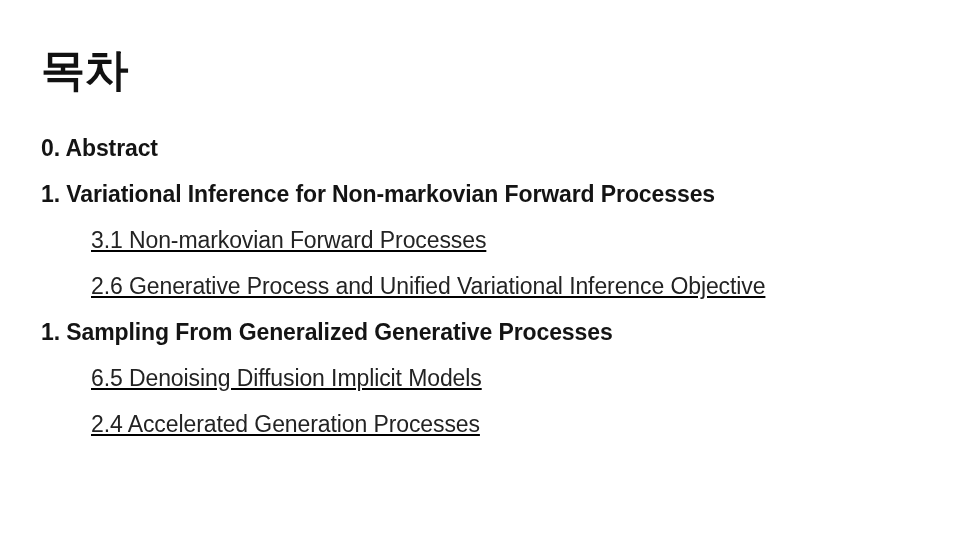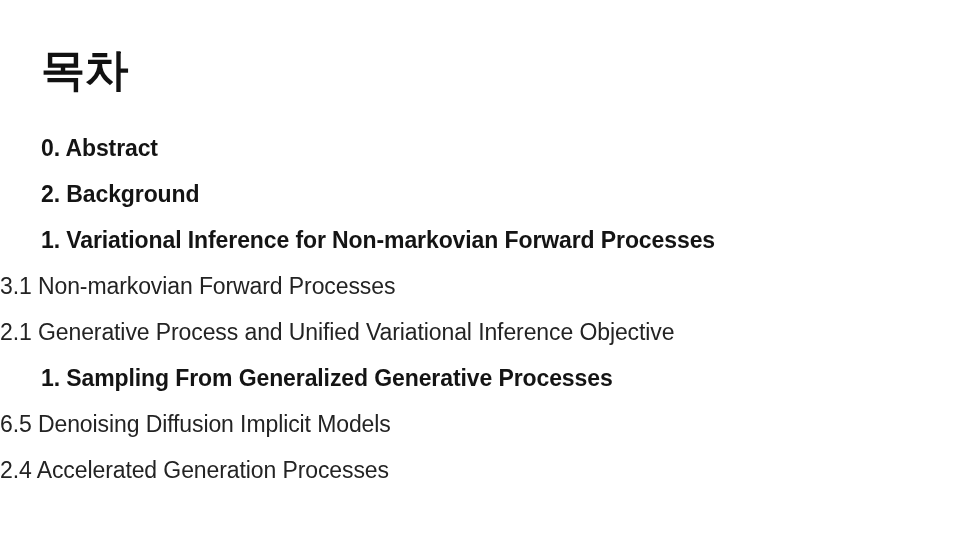--- a/index.html
+++ b/index.html
@@ -63,20 +63,22 @@
   }
   .toc-item.level-1 .toc-text {
     font-size: 23px;
     font-weight: 700;
     color: #141414;
     letter-spacing: -0.1px;
   }
 
   
   .toc-item.level-2 {
+    padding-left: 91px;
+    text-decoration: underline;
   }
   .toc-item.level-2 .toc-text {
     font-size: 23px;
     font-weight: 400;
     color: #232323;
     letter-spacing: -0.1px;
   }
 </style>
 </head>
 <body>
@@ -84,34 +86,31 @@
 <div class="slide">
 
   <div class="slide-title">목차</div>
 
   <ul class="toc-list">
 
     <li class="toc-item level-1">
       <span class="toc-text">0. Abstract</span>
     </li>
 
-    <li class="toc-item level-1">
-      <span class="toc-text">2. Background</span>
-    </li>
 
     <li class="toc-item level-1">
       <span class="toc-text">1. Variational Inference for Non-markovian Forward Processes</span>
     </li>
 
     <li class="toc-item level-2">
       <span class="toc-text">3.1 Non-markovian Forward Processes</span>
     </li>
 
     <li class="toc-item level-2">
-      <span class="toc-text">2.1 Generative Process and Unified Variational Inference Objective</span>
+      <span class="toc-text">2.6 Generative Process and Unified Variational Inference Objective</span>
     </li>
 
     <li class="toc-item level-1">
       <span class="toc-text">1. Sampling From Generalized Generative Processes</span>
     </li>
 
     <li class="toc-item level-2">
       <span class="toc-text">6.5 Denoising Diffusion Implicit Models</span>
     </li>
 

